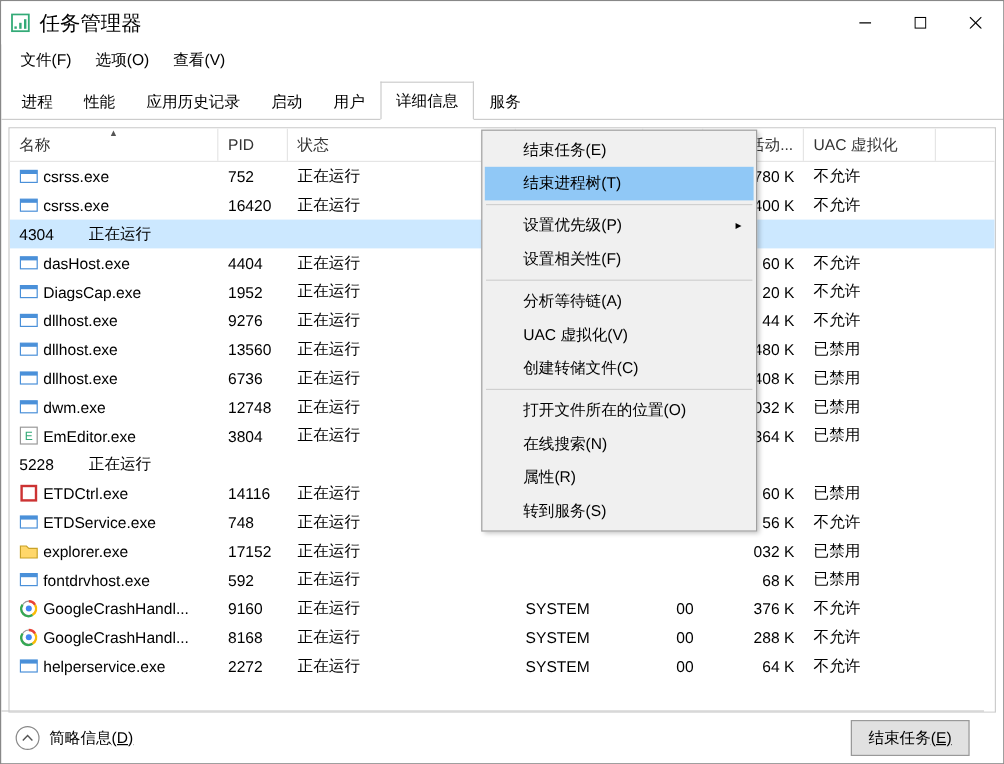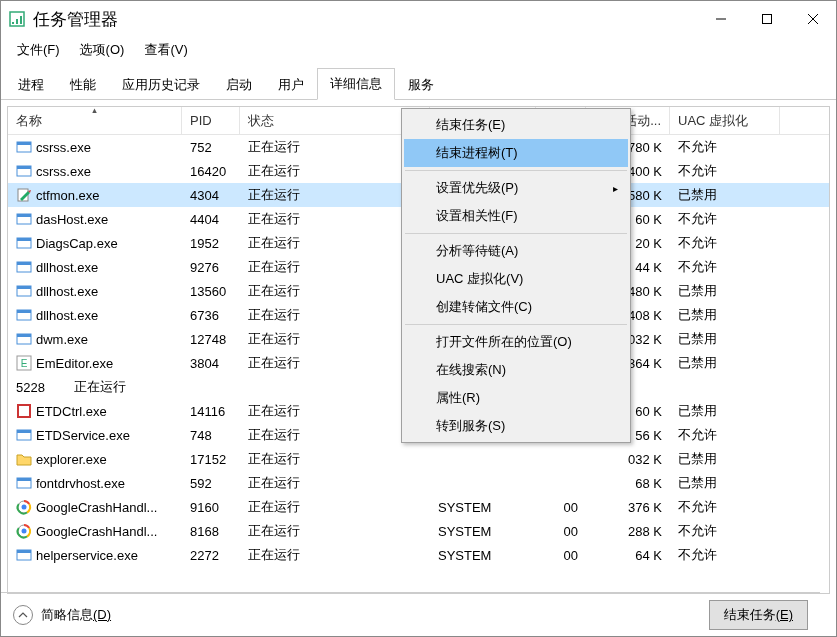--- a/index.html
+++ b/index.html
@@ -148,28 +148,20 @@
             <span>csrss.exe</span>
           </div>
           <div class="td c-pid">16420</div>
           <div class="td c-status">正在运行</div>
           <div class="td c-user">SYSTEM</div>
           <div class="td c-cpu right">00</div>
           <div class="td c-mem right">1,400 K</div>
           <div class="td c-uac">不允许</div>
         </div>
         <div class="tr selected">
-          <div class="td c-name name">
-            <span class="proc-icon"><svg viewBox="0 0 16 16">
-                <rect x="2" y="2" width="10" height="12" fill="#fff" stroke="#888"></rect>
-                <path d="M6 14 L14 6 L12 4 L4 12 Z" fill="#2a6"></path>
-                <path d="M12 4 L14 6 L15 3 Z" fill="#c44"></path>
-              </svg></span>
-            <span>ctfmon.exe</span>
-          </div>
           <div class="td c-pid">4304</div>
           <div class="td c-status">正在运行</div>
           <div class="td c-user"></div>
           <div class="td c-cpu right"></div>
           <div class="td c-mem right">580 K</div>
           <div class="td c-uac">已禁用</div>
         </div>
         <div class="tr">
           <div class="td c-name name">
             <span class="proc-icon"><svg viewBox="0 0 16 16">

